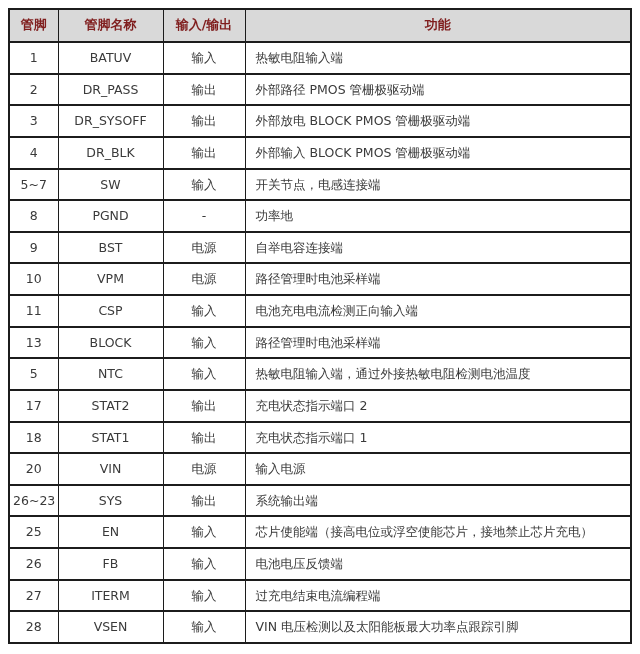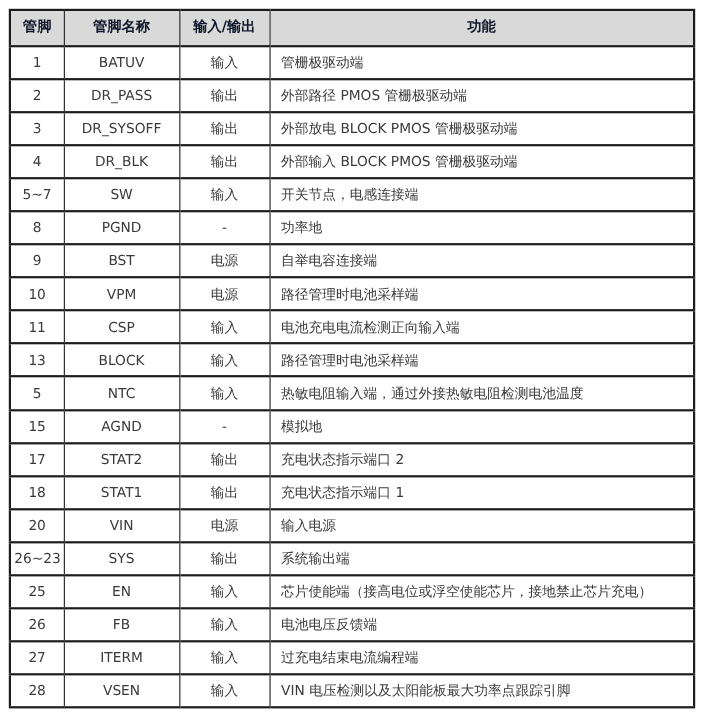--- a/index.html
+++ b/index.html
@@ -34,21 +34,21 @@
     line-height: 1.25;
     color: #3a3a3a;
     text-align: center;
     vertical-align: middle;
     padding: 0 3px;
     overflow: hidden;
     white-space: nowrap;
   }
   .pin-table thead th {
     background: #d9d9d9;
-    color: #0f172a;
+    color: #7f1d1d;
     font-weight: bold;
     height: 31px;
     font-size: 13px;
   }
   .pin-table td.col-function {
     text-align: left;
     padding-left: 10px;
   }
   col.c-pin      { width: 49px; }
   col.c-name     { width: 105px; }
@@ -72,21 +72,21 @@
         <th>管脚名称</th>
         <th>输入/输出</th>
         <th>功能</th>
       </tr>
     </thead>
     <tbody id="table-body">
         <tr>
           <td class="col-pin">1</td>
           <td class="col-name">BATUV</td>
           <td class="col-io">输入</td>
-          <td class="col-function">管栅极驱动端</td>
+          <td class="col-function">热敏电阻输入端</td>
         </tr>
         <tr>
           <td class="col-pin">2</td>
           <td class="col-name">DR_PASS</td>
           <td class="col-io">输出</td>
           <td class="col-function">外部路径 PMOS 管栅极驱动端</td>
         </tr>
         <tr>
           <td class="col-pin">3</td>
           <td class="col-name">DR_SYSOFF</td>
@@ -135,26 +135,20 @@
           <td class="col-io">输入</td>
           <td class="col-function">路径管理时电池采样端</td>
         </tr>
         <tr>
           <td class="col-pin">5</td>
           <td class="col-name">NTC</td>
           <td class="col-io">输入</td>
           <td class="col-function">热敏电阻输入端，通过外接热敏电阻检测电池温度</td>
         </tr>
         <tr>
-          <td class="col-pin">15</td>
-          <td class="col-name">AGND</td>
-          <td class="col-io">-</td>
-          <td class="col-function">模拟地</td>
-        </tr>
-        <tr>
           <td class="col-pin">17</td>
           <td class="col-name">STAT2</td>
           <td class="col-io">输出</td>
           <td class="col-function">充电状态指示端口 2</td>
         </tr>
         <tr>
           <td class="col-pin">18</td>
           <td class="col-name">STAT1</td>
           <td class="col-io">输出</td>
           <td class="col-function">充电状态指示端口 1</td>

